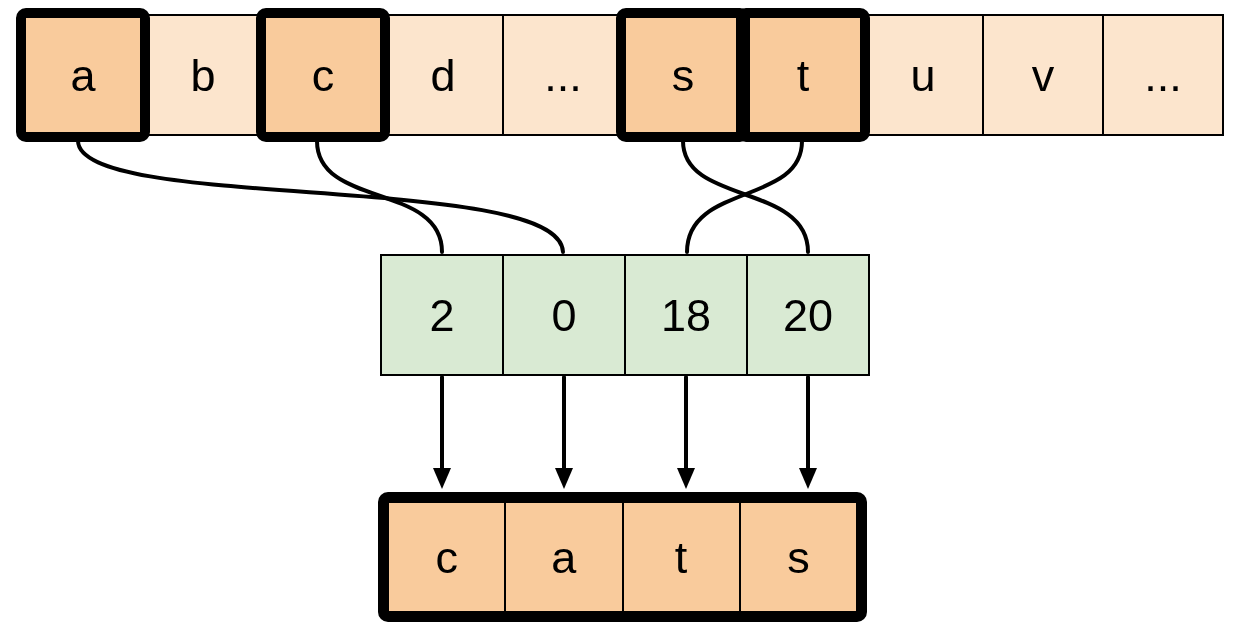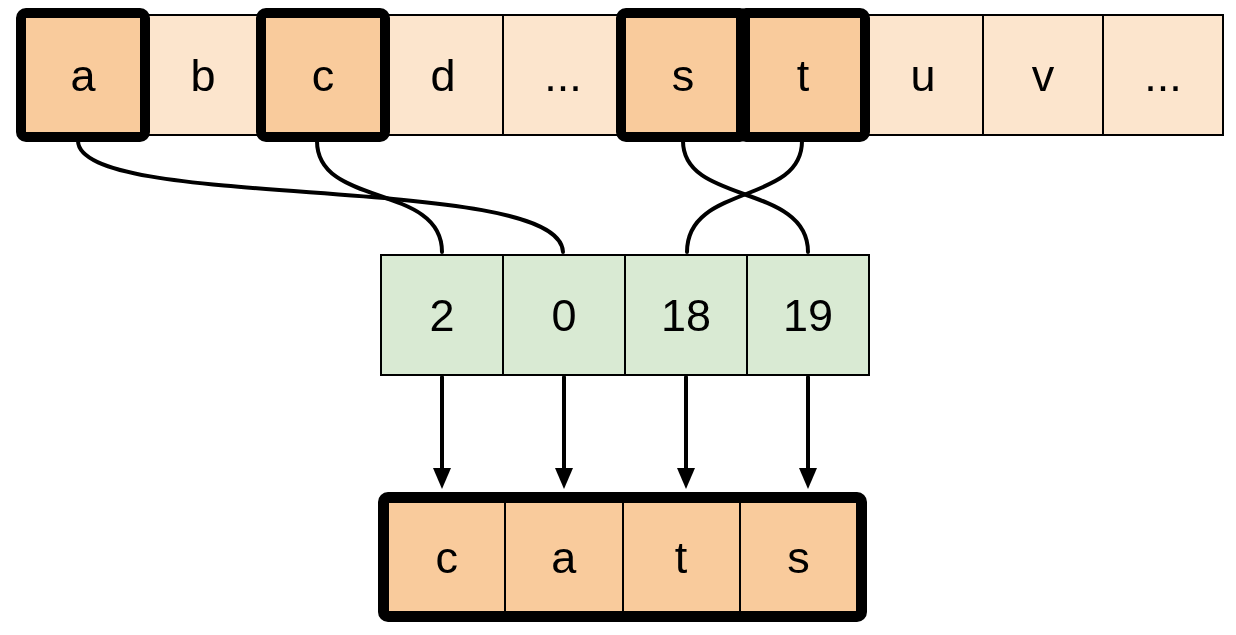--- a/index.html
+++ b/index.html
@@ -52,21 +52,21 @@
   <div class="cell alpha-cell" style="left:1102px">...</div>
 
   <div class="hl-ring" style="left:16px"></div>
   <div class="hl-ring" style="left:256px"></div>
   <div class="hl-ring" style="left:616px"></div>
   <div class="hl-ring" style="left:736px"></div>
 
   <div class="cell index-cell" style="left:380px">2</div>
   <div class="cell index-cell" style="left:502px">0</div>
   <div class="cell index-cell" style="left:624px">18</div>
-  <div class="cell index-cell" style="left:746px">19</div>
+  <div class="cell index-cell" style="left:746px">20</div>
 
   <svg id="connector-layer" width="1236" height="635" viewBox="0 0 1236 635">
     <g fill="none" stroke="#000" stroke-width="4" stroke-linecap="round">
       <path d="M 78 141 C 80 212, 560 172, 563 252"></path>
       <path d="M 317 141 C 317 208, 442 183, 442 252"></path>
       <path d="M 683 141 C 683 205, 808 183, 808 252"></path>
       <path d="M 802 141 C 802 205, 687 183, 687 252"></path>
       <line x1="442" y1="377" x2="442" y2="469"></line>
       <line x1="564" y1="377" x2="564" y2="469"></line>
       <line x1="686" y1="377" x2="686" y2="469"></line>

